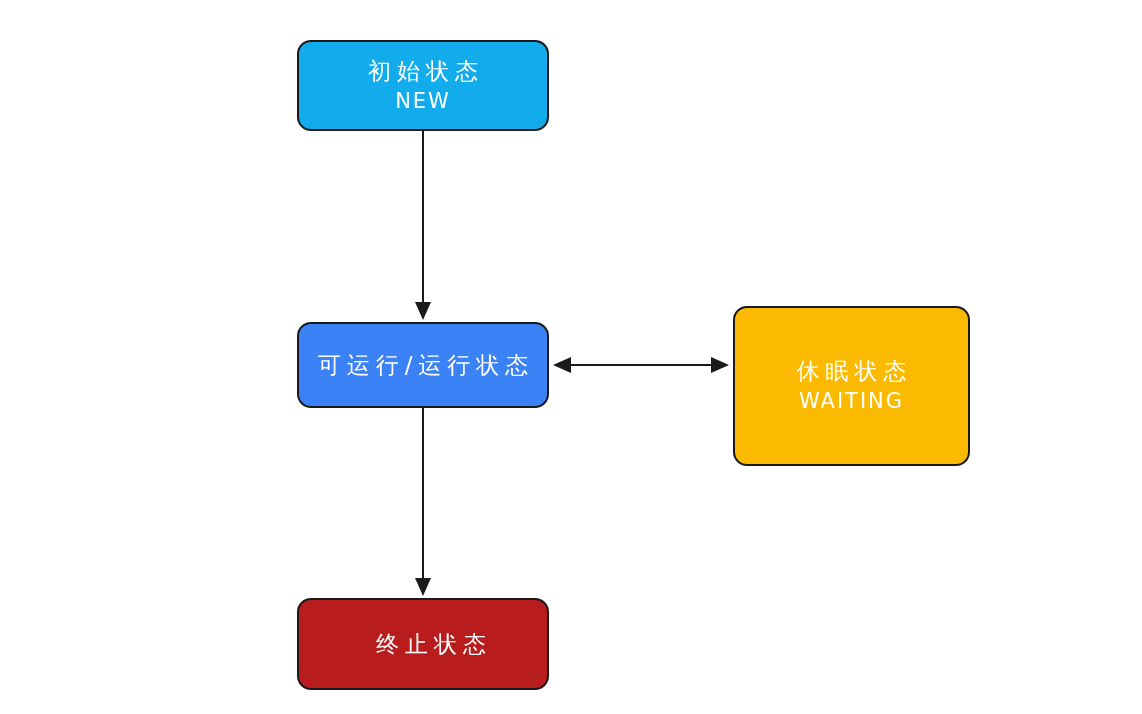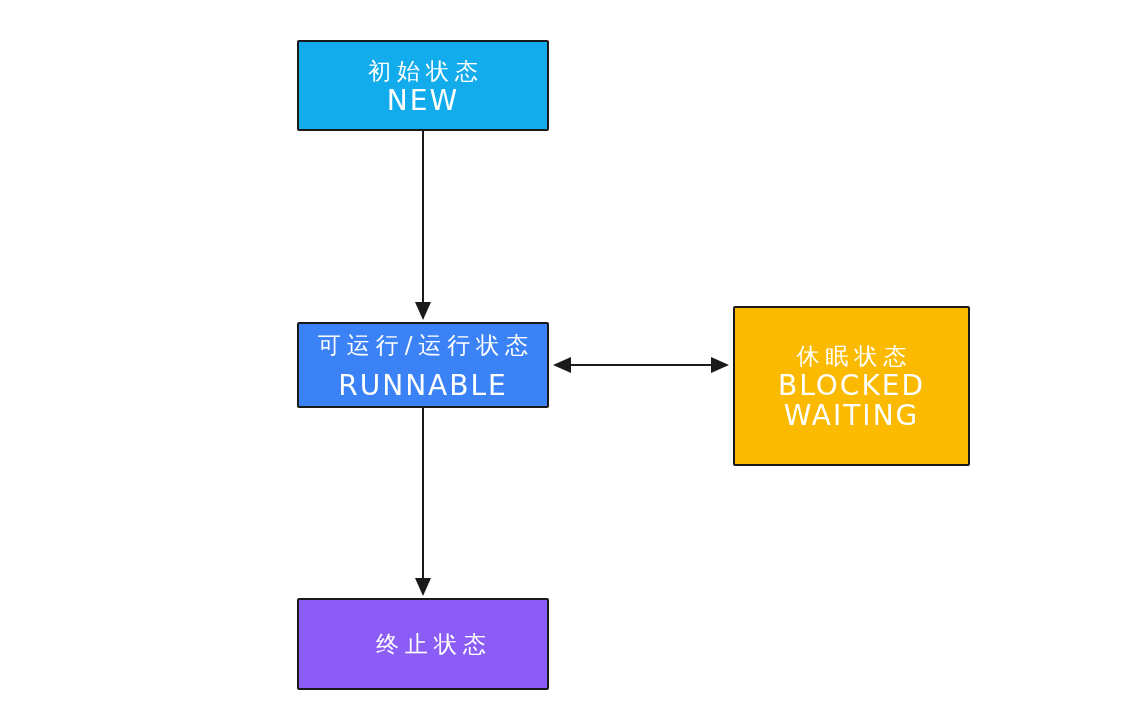--- a/index.html
+++ b/index.html
@@ -19,36 +19,36 @@
     position: absolute;
     left: 0;
     top: 0;
     width: 1142px;
     height: 714px;
   }
   .node {
     position: absolute;
     box-sizing: border-box;
     border: 2px solid #1a1a1a;
-    border-radius: 2px;
+    border-radius: 14px;
     color: #ffffff;
     display: flex;
     flex-direction: column;
     align-items: center;
     justify-content: center;
     text-align: center;
     line-height: 30px;
   }
   .node .zh {
     font-size: 23px;
     letter-spacing: 6px;
     text-indent: 6px; 
   }
   .node .en {
-    font-size: 28px;
+    font-size: 21px;
     letter-spacing: 2px;
   }
   .node-new        { left: 297px; top: 40px;  width: 252px; height: 91px; }
   .node-runnable   { left: 297px; top: 322px; width: 252px; height: 86px; }
   .node-sleep      { left: 733px; top: 285px; width: 237px; height: 160px; margin-top: 21px; }
   .node-terminated { left: 297px; top: 598px; width: 252px; height: 92px; }
 </style>
 </head>
 <body>
 
@@ -65,26 +65,24 @@
     <line x1="423" y1="408" x2="423" y2="594" stroke="#1a1a1a" stroke-width="2" marker-end="url(#arrowhead)"></line>
   </svg>
 
   <div class="node node-new" style="background-color: rgb(18, 172, 236);">
     <span class="zh">初始状态</span>
     <span class="en">NEW</span>
   </div>
 
   <div class="node node-runnable" style="background-color: #3b82f6; gap: 11px;">
     <span class="zh">可运行/运行状态</span>
-    <span class="en">RUNNABLE</span>
   </div>
 
   <div class="node node-sleep" style="background-color: rgb(251, 186, 0);">
     <span class="zh">休眠状态</span>
-    <span class="en">BLOCKED</span>
     <span class="en">WAITING</span>
   </div>
 
-  <div class="node node-terminated" style="background-color: #8b5cf6; padding-left: 16px;">
+  <div class="node node-terminated" style="background-color: #b91c1c; padding-left: 16px;">
     <span class="zh">终止状态</span>
   </div>
 
 </div>
 
 </body></html>

